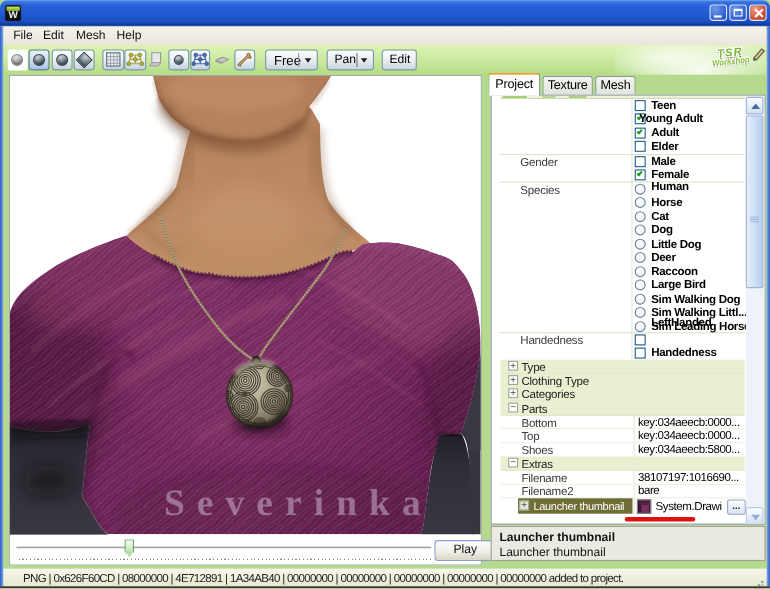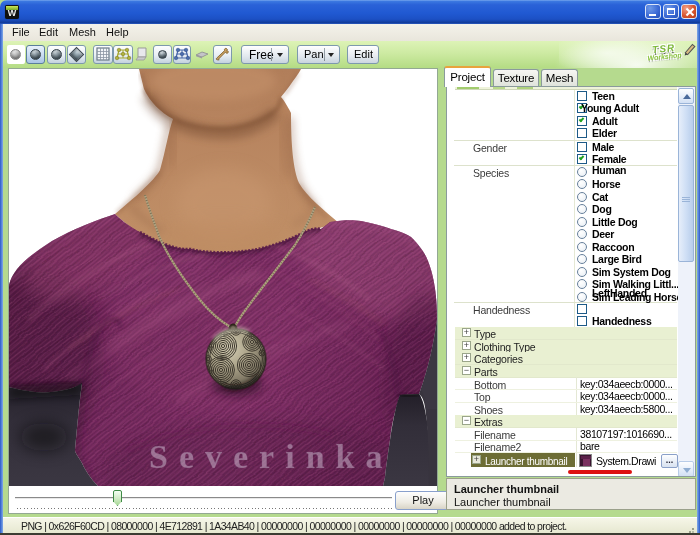--- a/index.html
+++ b/index.html
@@ -407,21 +407,21 @@
       <span class="it" style="left:145px;top:116px">Dog</span>
     <span class="rd" style="left:130px;top:130px"></span>
       <span class="it" style="left:145px;top:129px">Little Dog</span>
     <span class="rd" style="left:130px;top:142px"></span>
       <span class="it" style="left:145px;top:141px">Deer</span>
     <span class="rd" style="left:130px;top:155px"></span>
       <span class="it" style="left:145px;top:154px">Raccoon</span>
     <span class="rd" style="left:130px;top:167px"></span>
       <span class="it" style="left:145px;top:166px">Large Bird</span>
     <span class="rd" style="left:130px;top:180px"></span>
-      <span class="it" style="left:145px;top:179px">Sim System Dog</span>
+      <span class="it" style="left:145px;top:179px">Sim Walking Dog</span>
     <span class="rd" style="left:130px;top:192px"></span>
       <span class="it" style="left:145px;top:191px">Sim Walking Littl...</span>
     <span class="rd" style="left:130px;top:205px"></span>
       <span class="it" style="left:145px;top:204px">Sim Leading Horse</span>
     <span class="lb" style="left:26px;top:217px">Handedness</span>
     <span class="cb" style="left:130px;top:217px"></span>
       <span class="it" style="left:145px;top:200px">LeftHanded</span>
     <span class="cb" style="left:130px;top:229px"></span>
       <span class="it" style="left:145px;top:228px">Handedness</span>
 

